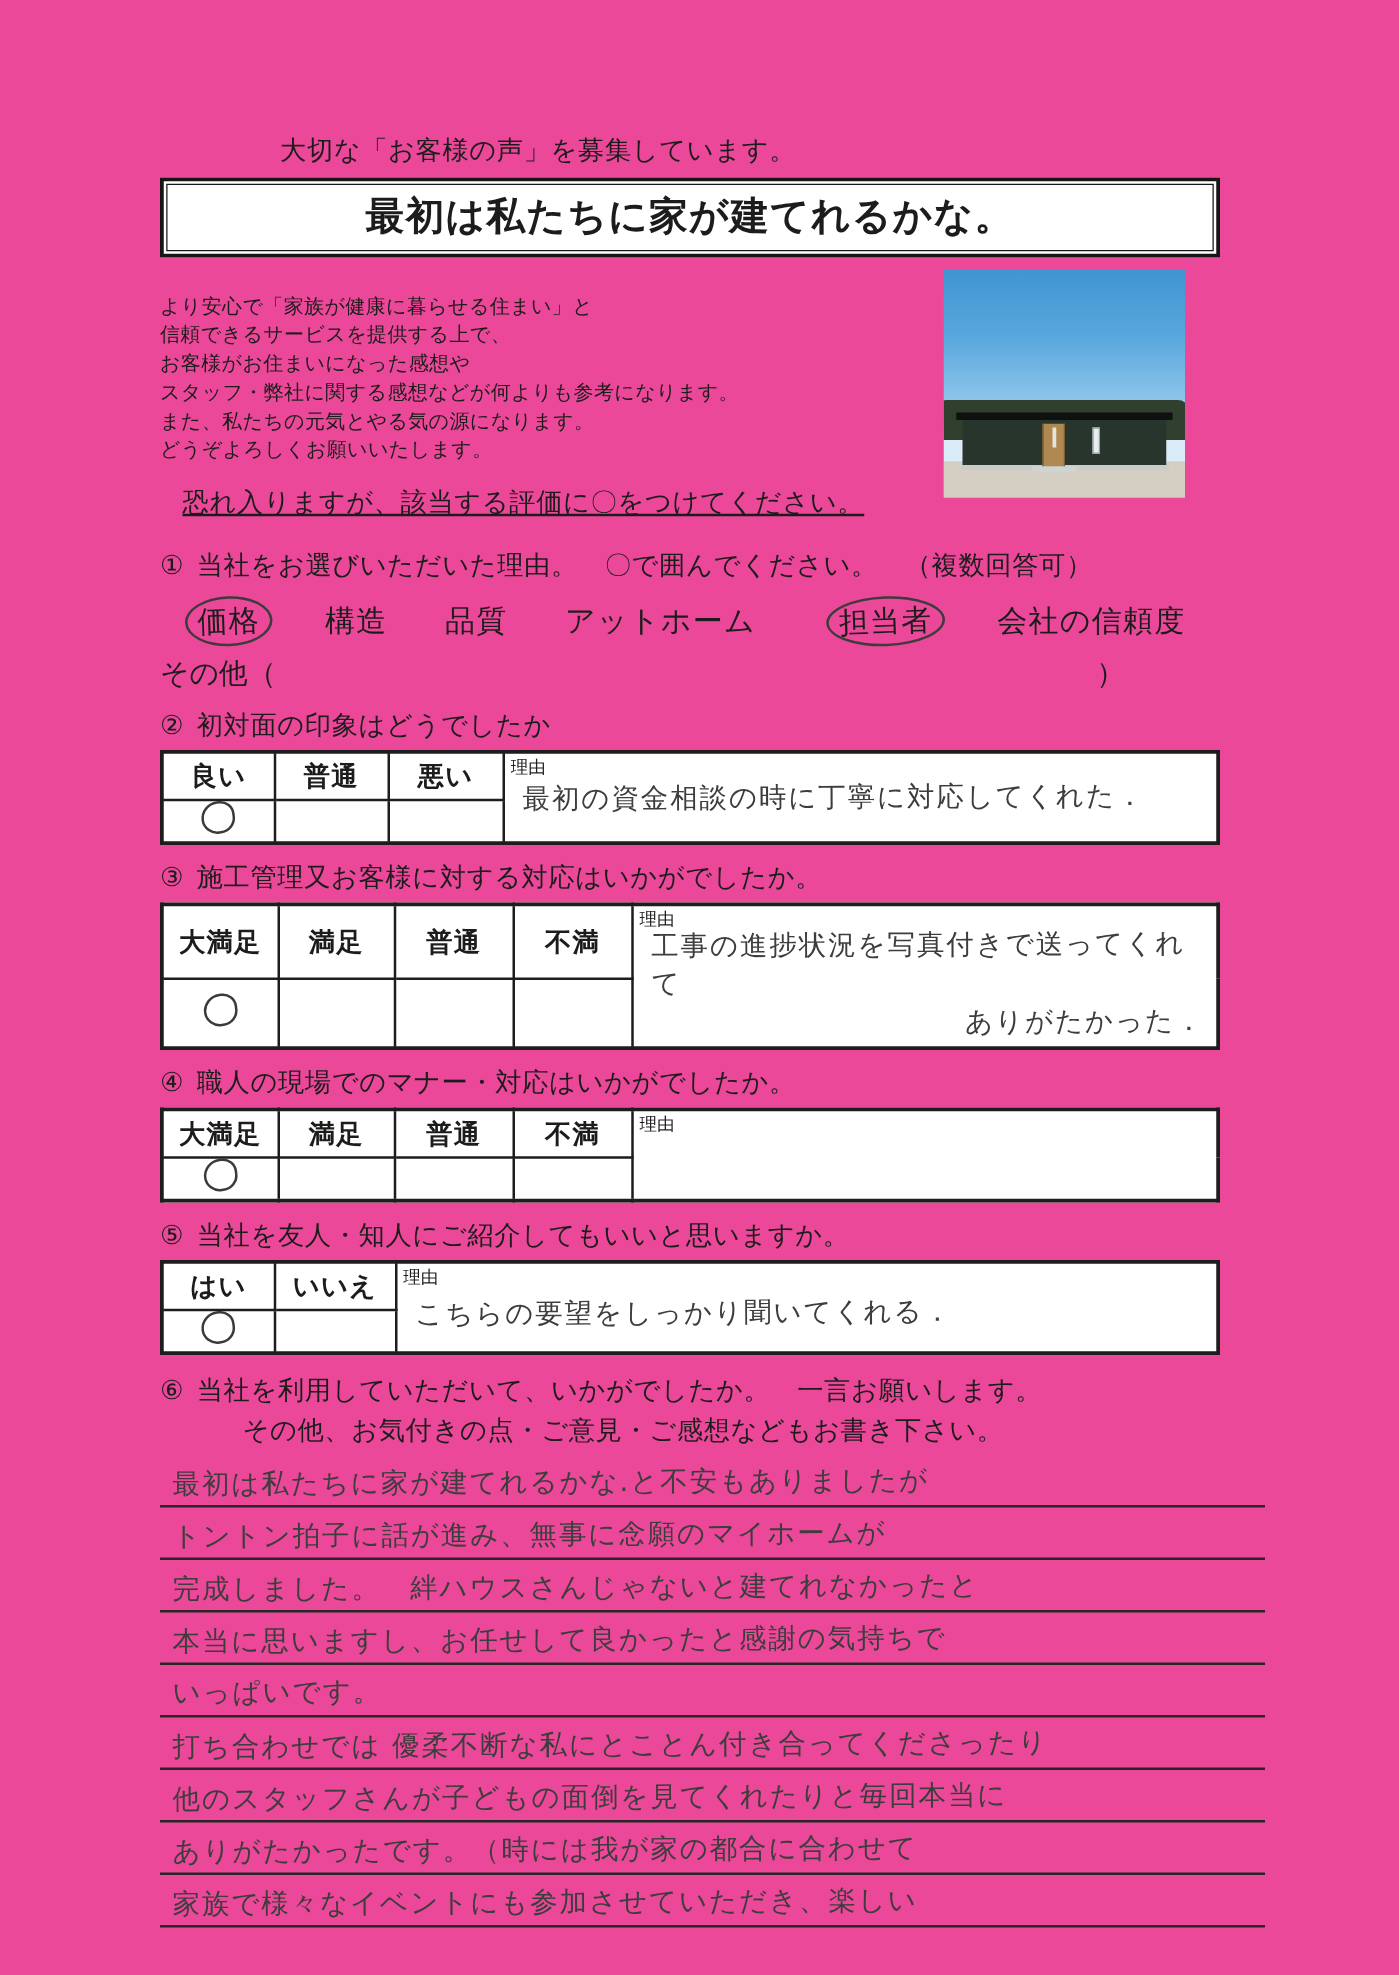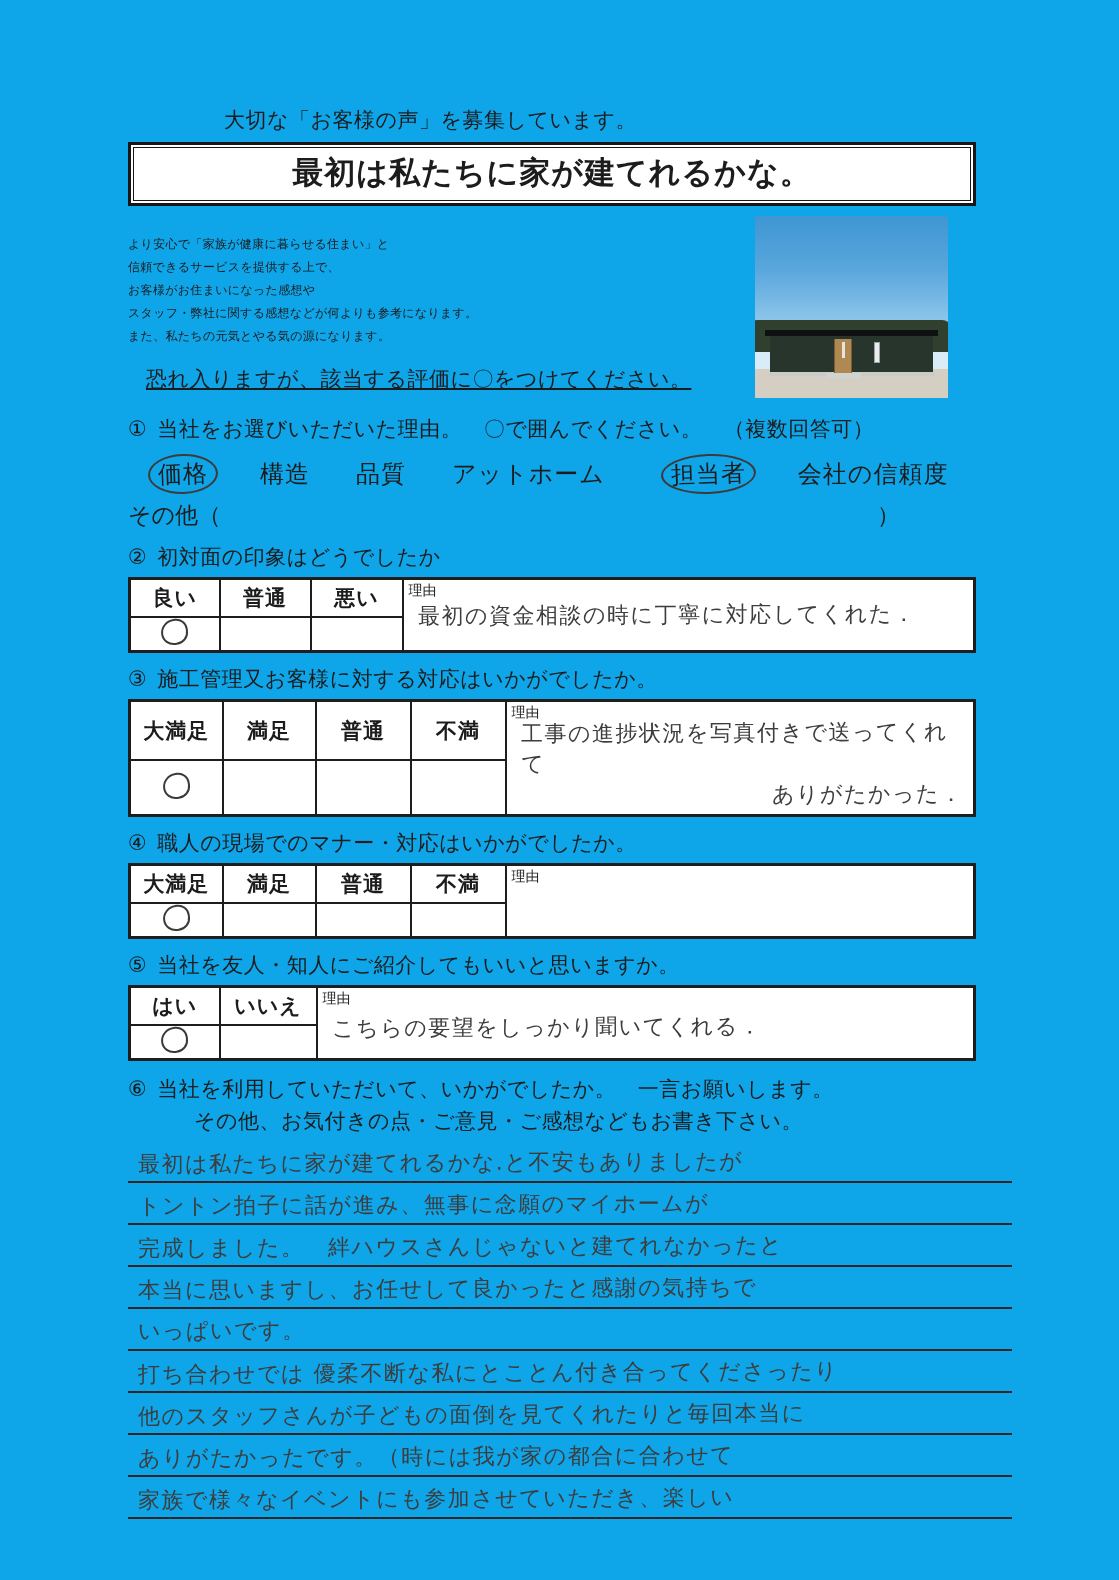--- a/index.html
+++ b/index.html
@@ -1,35 +1,35 @@
 <!DOCTYPE html>
 <html><head>
 <meta charset="utf-8">
 <style>
   * { margin:0; padding:0; box-sizing:border-box; }
   html,body { background:#e8e8e8; }
   .page {
     position:relative;
     width:1119px; height:1580px;
-    background:#0ea5e9;
+    background:#ec4899;
     font-family:"Liberation Sans","DejaVu Sans",sans-serif;
     color:#1c1c1c;
     overflow:hidden;
     margin:0 auto;
   }
   .content { position:absolute; left:128px; top:106px; width:848px; }
 
   .intro-note { font-size:21px; margin-left:96px; letter-spacing:0.5px; }
 
   .title-box { margin-top:8px; border:3px solid #161616; padding:2px; background:#fff; }
   .title-box-inner { border:1px solid #161616; text-align:center; padding:4px 0 6px 0; }
   .title-text { font-size:31px; font-weight:bold; letter-spacing:1px; }
 
   .intro-block { margin-top:28px; width:620px; }
-  .intro-line { font-size:12px; line-height:23px; letter-spacing:0.3px;font-family:Liberation Mono, monospace; }
+  .intro-line { font-size:16px; line-height:23px; letter-spacing:0.3px; }
 
   .prompt-line { margin-top:16px; margin-left:18px; font-size:21px; letter-spacing:0.5px;text-decoration:underline; }
 
   .question-label { font-size:21px; letter-spacing:0.5px; }
   .q-num { margin-right:10px; }
 
   
   .q1-block { margin-top:22px; }
   .options-row { margin-top:11px; margin-left:20px; font-size:24px; display:flex; align-items:center; }
   .option { display:inline-block; padding:3px 4px; letter-spacing:1px; }
@@ -108,20 +108,21 @@
         <div class="title-text">最初は私たちに家が建てれるかな。</div>
       </div>
     </div>
 
     <div class="intro-block">
       <div class="intro-line">より安心で「家族が健康に暮らせる住まい」と</div>
       <div class="intro-line">信頼できるサービスを提供する上で、</div>
       <div class="intro-line">お客様がお住まいになった感想や</div>
       <div class="intro-line">スタッフ・弊社に関する感想などが何よりも参考になります。</div>
       <div class="intro-line">また、私たちの元気とやる気の源になります。</div>
+      <div class="intro-line">どうぞよろしくお願いいたします。</div>
     </div>
 
     <div class="prompt-line">恐れ入りますが、該当する評価に〇をつけてください。</div>
 
     <div class="q1-block">
       <div class="question-label">
         <span class="q-num">①</span><span>当社をお選びいただいた理由。　〇で囲んでください。　（複数回答可）</span>
       </div>
       <div class="options-row">
         <span class="option circled opt-gap">価格</span>

